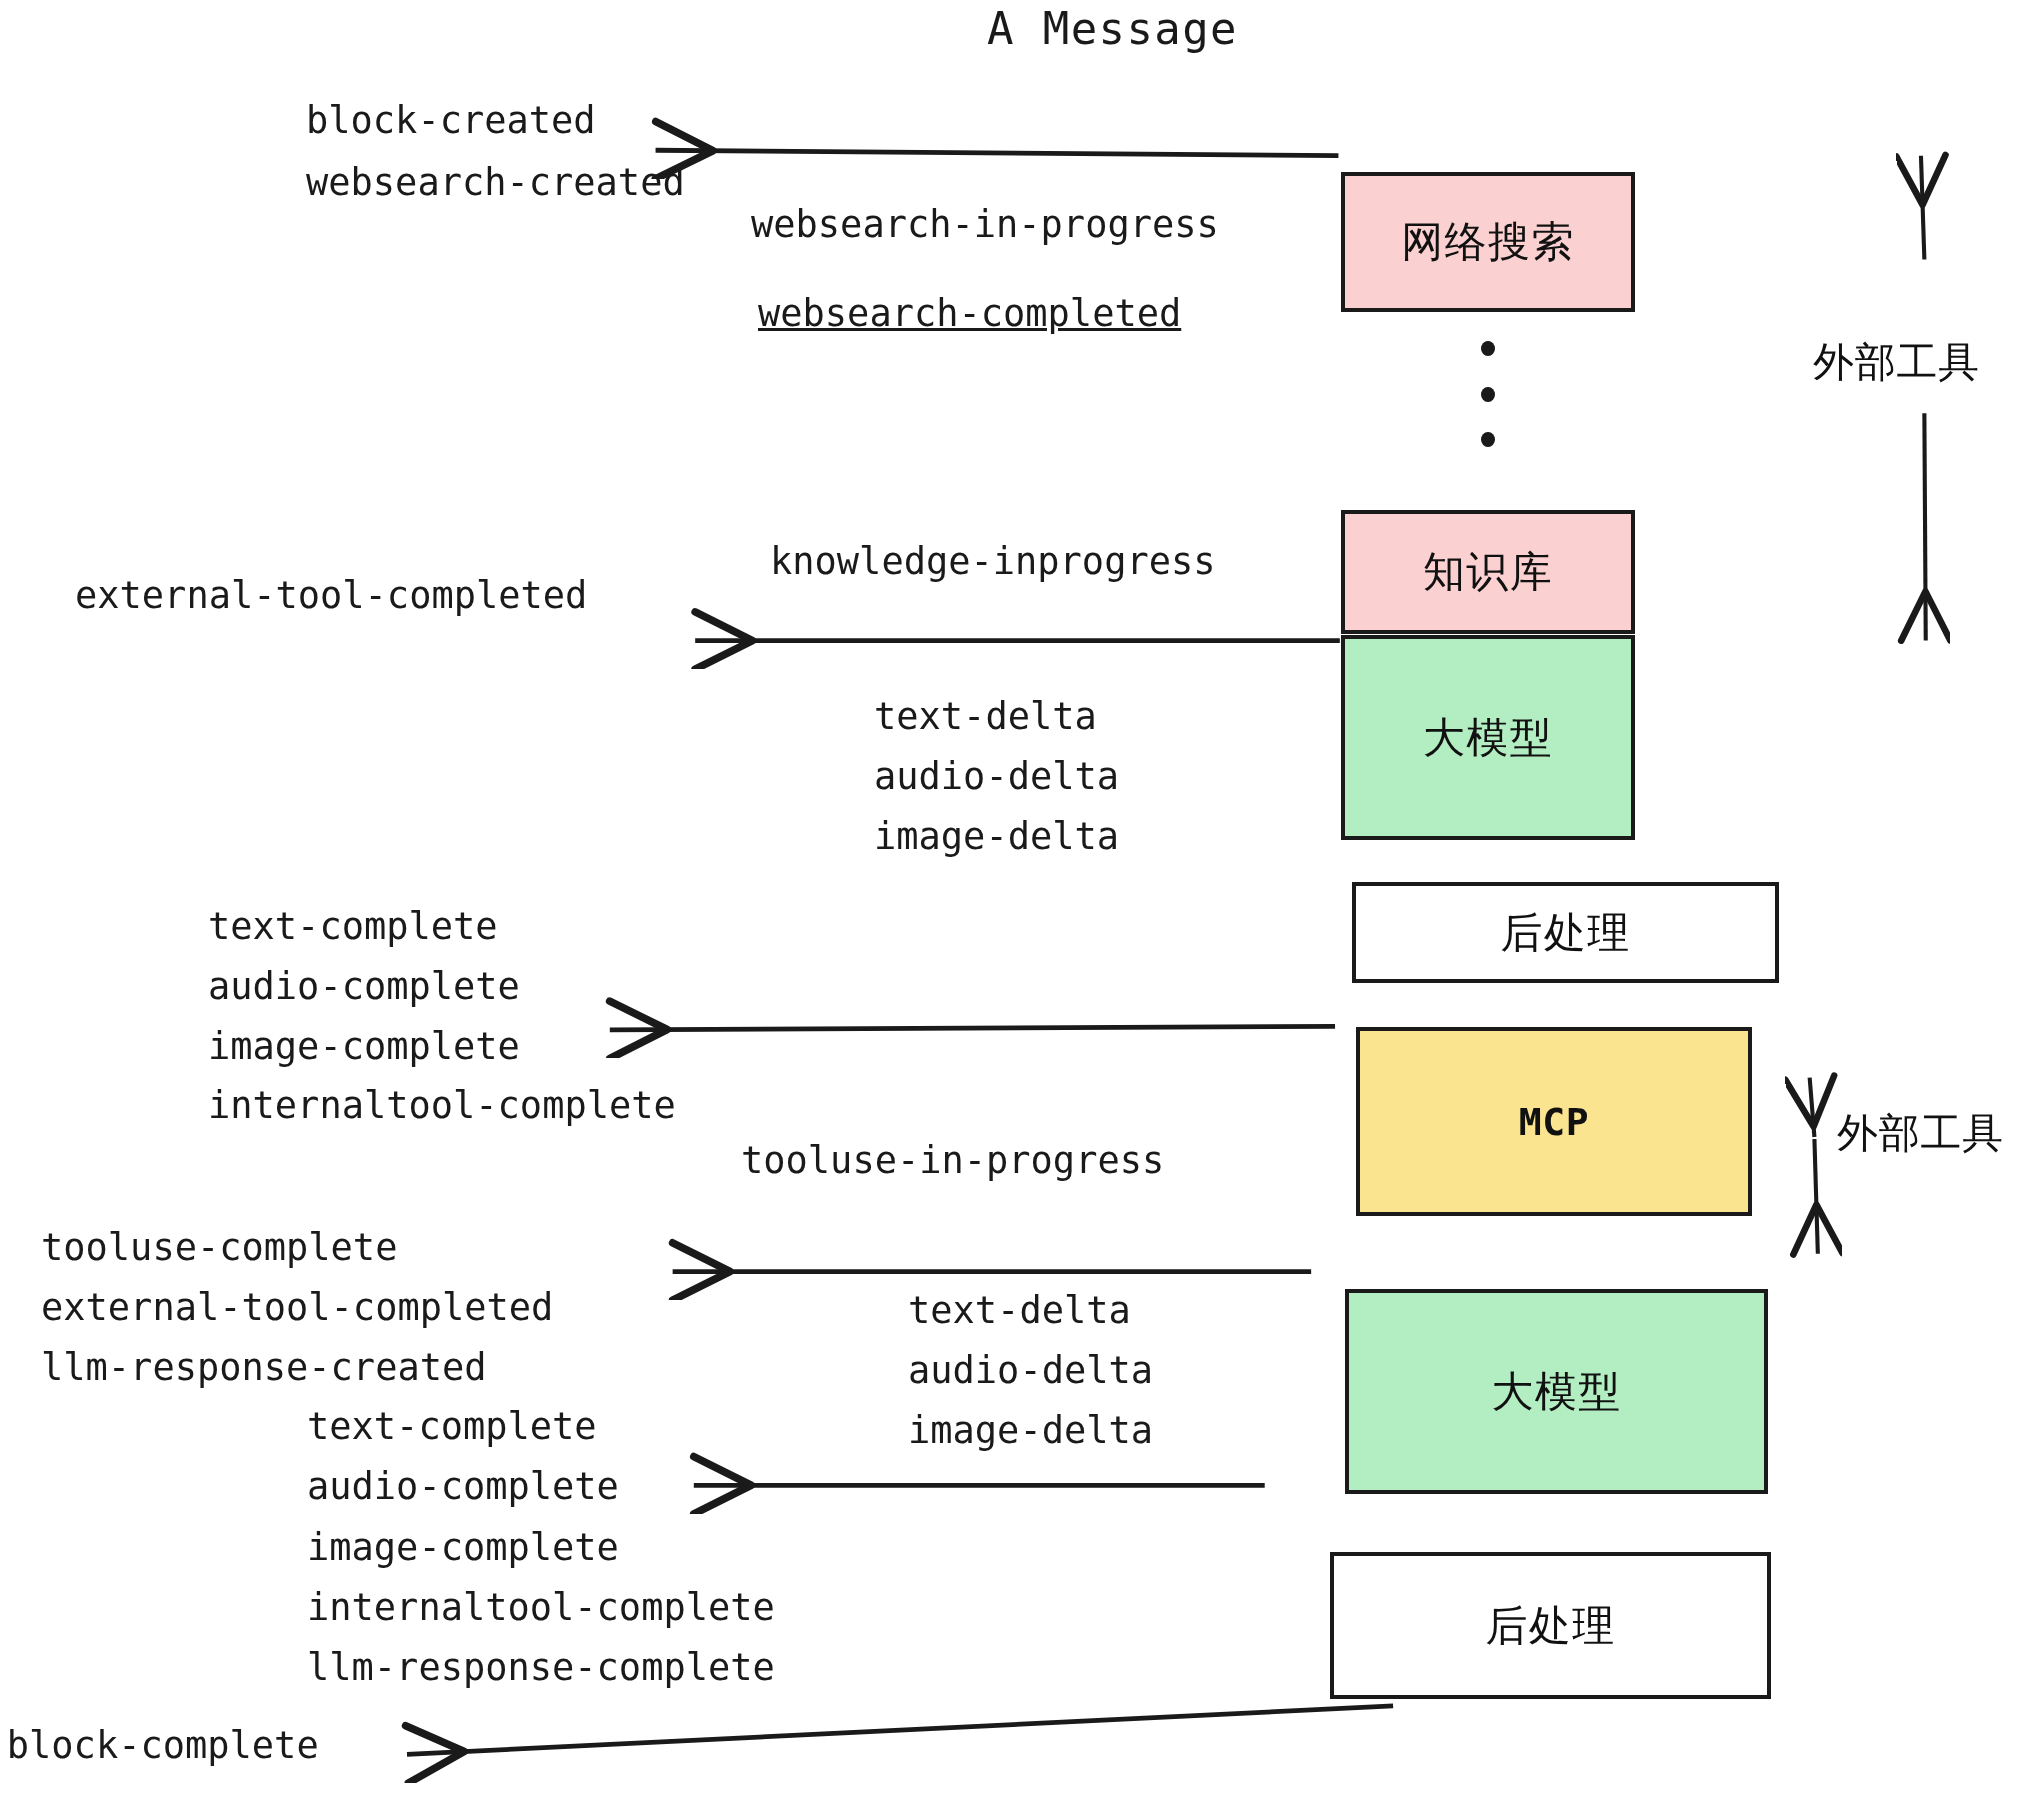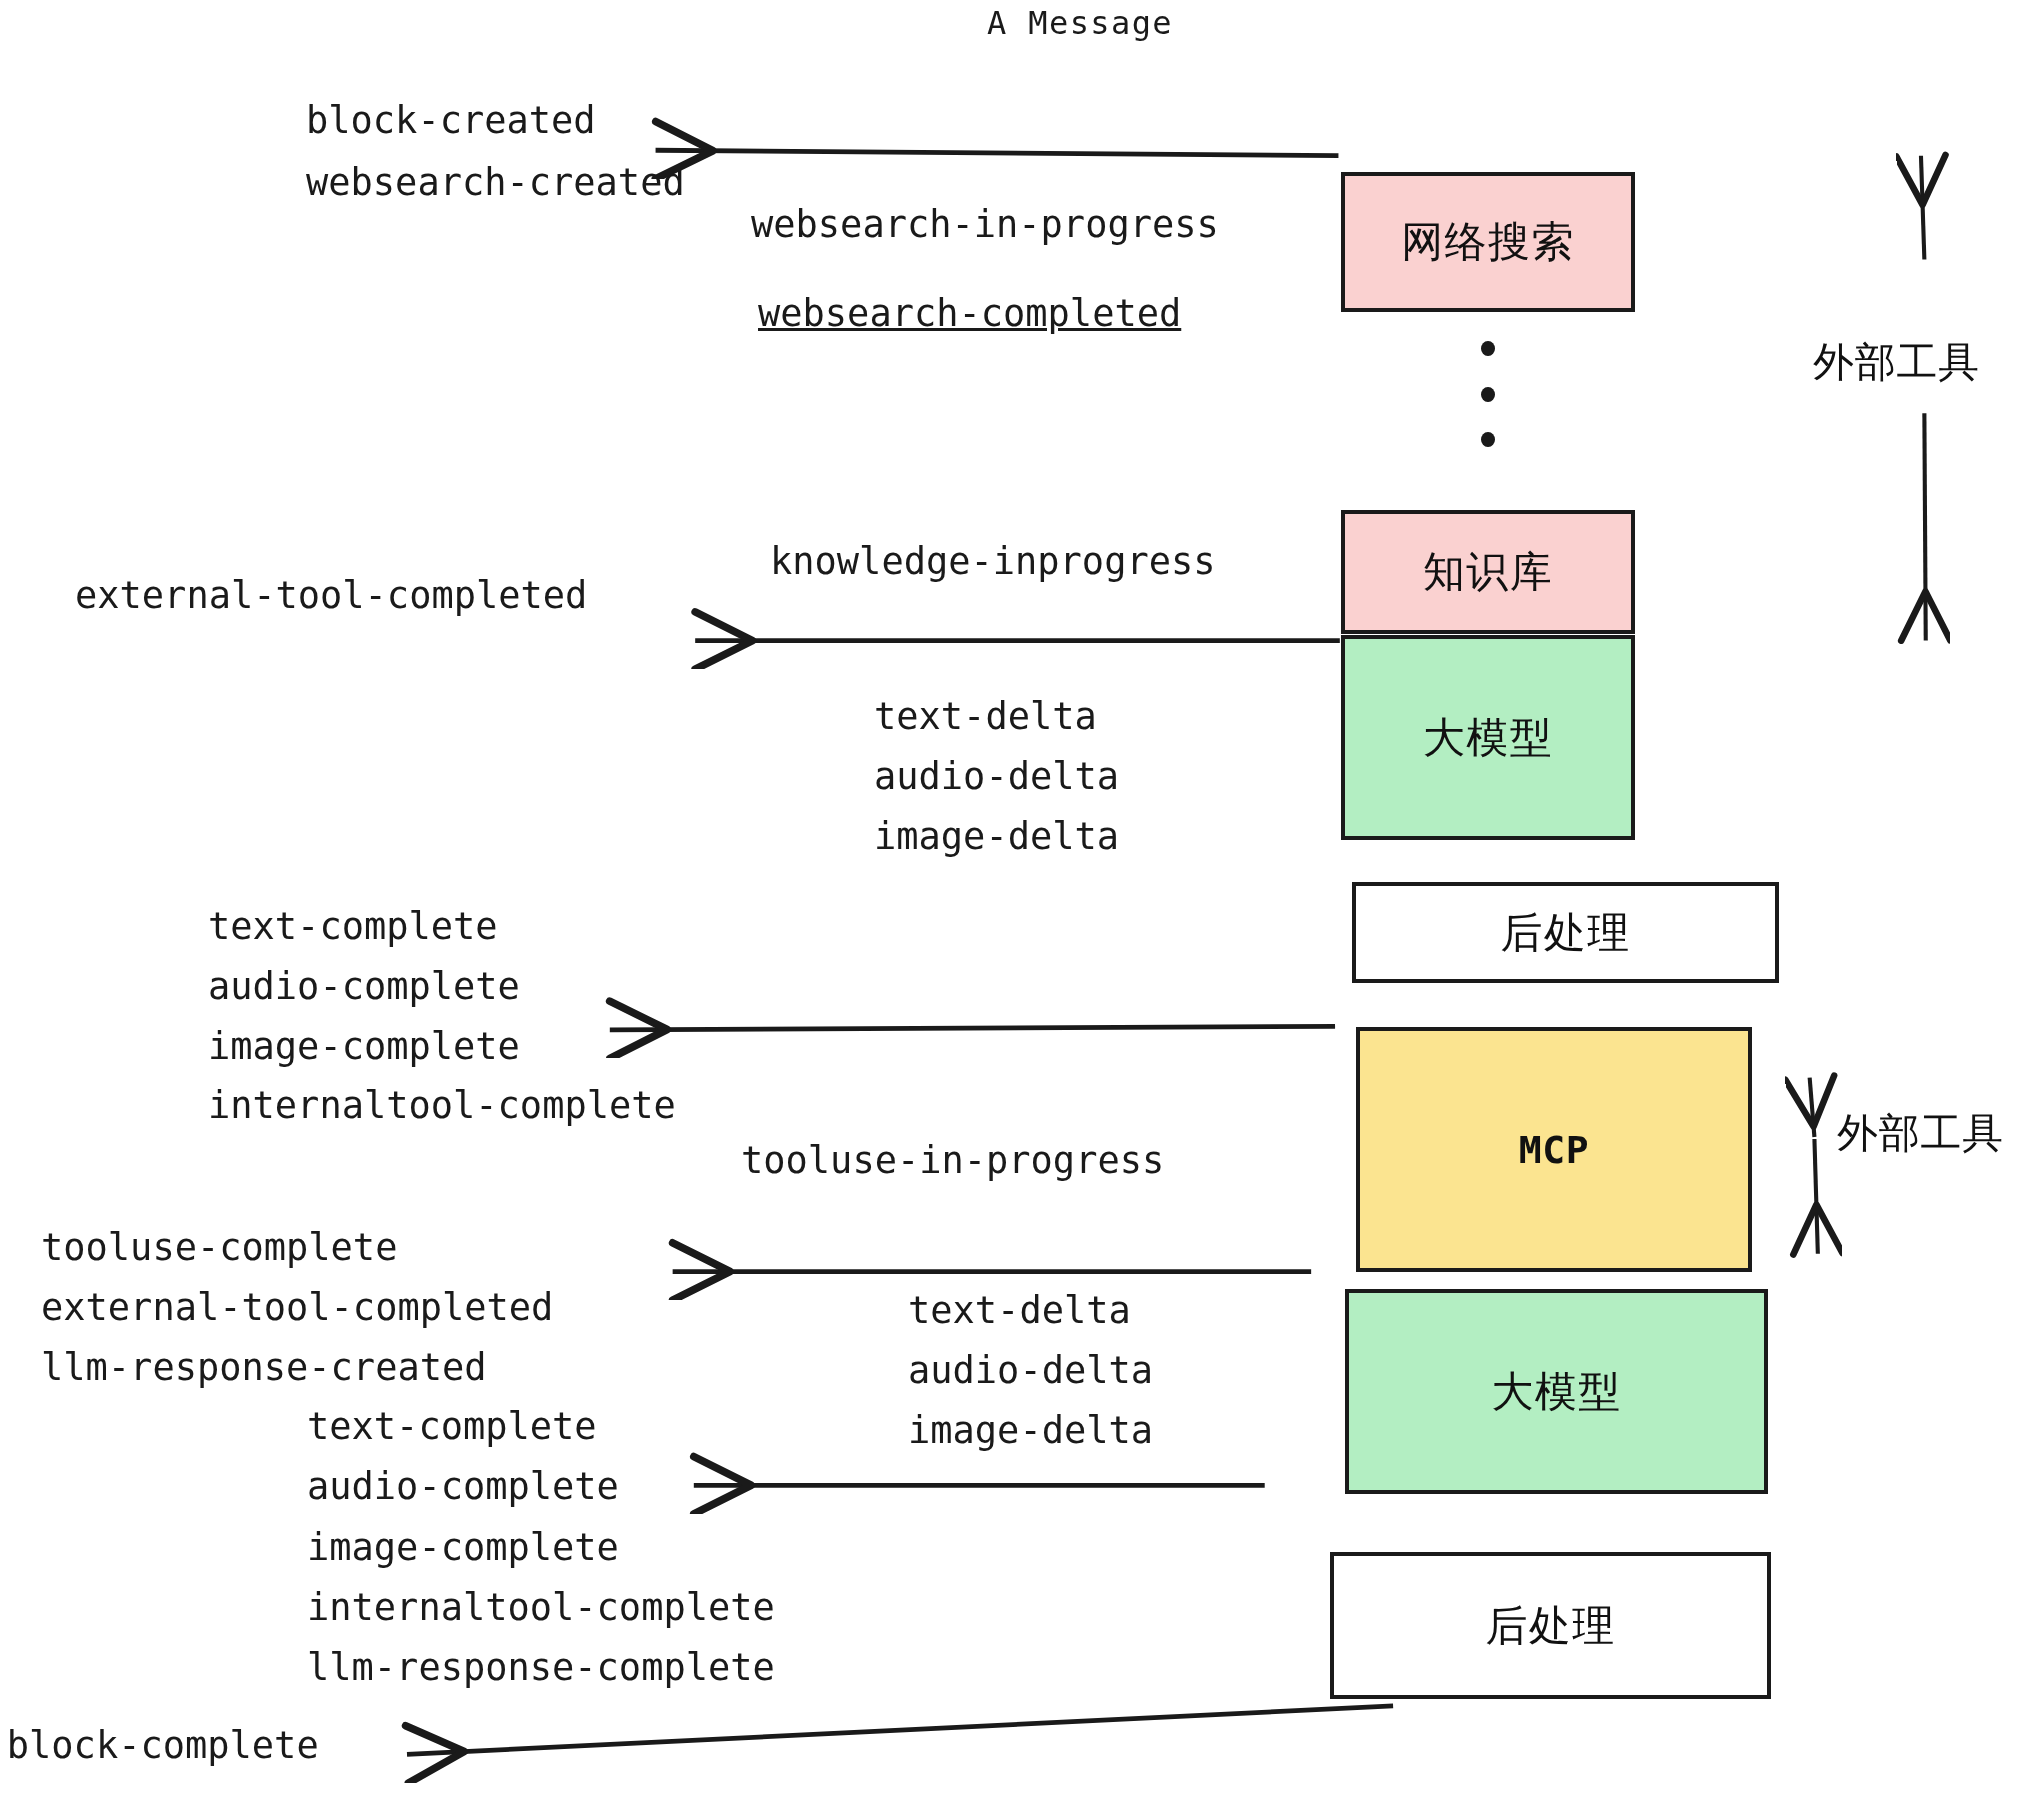--- a/index.html
+++ b/index.html
@@ -14,21 +14,21 @@
   .lbl{
     position:absolute;
     white-space:nowrap;
     color:#1a1a1a;
     font-family:"DejaVu Sans Mono","Liberation Mono",monospace;
     font-size:37px;
     line-height:1;
     letter-spacing:0px;
   }
   .title{
-    font-size:32px;
+    font-size:44px;
     letter-spacing:1.4px;
   }
   .box{
     position:absolute;
     border:4.1px solid #1a1a1a;
     box-sizing:border-box;
     display:flex;
     align-items:center;
     justify-content:center;
     color:#111111;
@@ -88,21 +88,21 @@
   </div>
 
   <div class="box" id="box2" style="left: 1341px; top: 635px; width: 294px; height: 205px; background: rgb(179, 238, 194);">
     <span>大模型</span>
   </div>
 
   <div class="box" id="box3" style="left: 1352px; top: 882px; width: 427px; height: 101px; background: rgb(255, 255, 255);">
     <span>后处理</span>
   </div>
 
-  <div class="box mcp" id="box4" style="left: 1356px; top: 1027px; width: 396px; height: 245px; background: rgb(251, 228, 144);">
+  <div class="box mcp" id="box4" style="left: 1356px; top: 1027px; width: 396px; height: 189px; background: rgb(251, 228, 144);">
     <span>MCP</span>
   </div>
 
   <div class="box" id="box5" style="left: 1345px; top: 1289px; width: 423px; height: 205px; background: rgb(179, 238, 194);">
     <span>大模型</span>
   </div>
 
   <div class="box" id="box6" style="left: 1330px; top: 1552px; width: 441px; height: 147px; background: rgb(255, 255, 255);">
     <span>后处理</span>
   </div>

